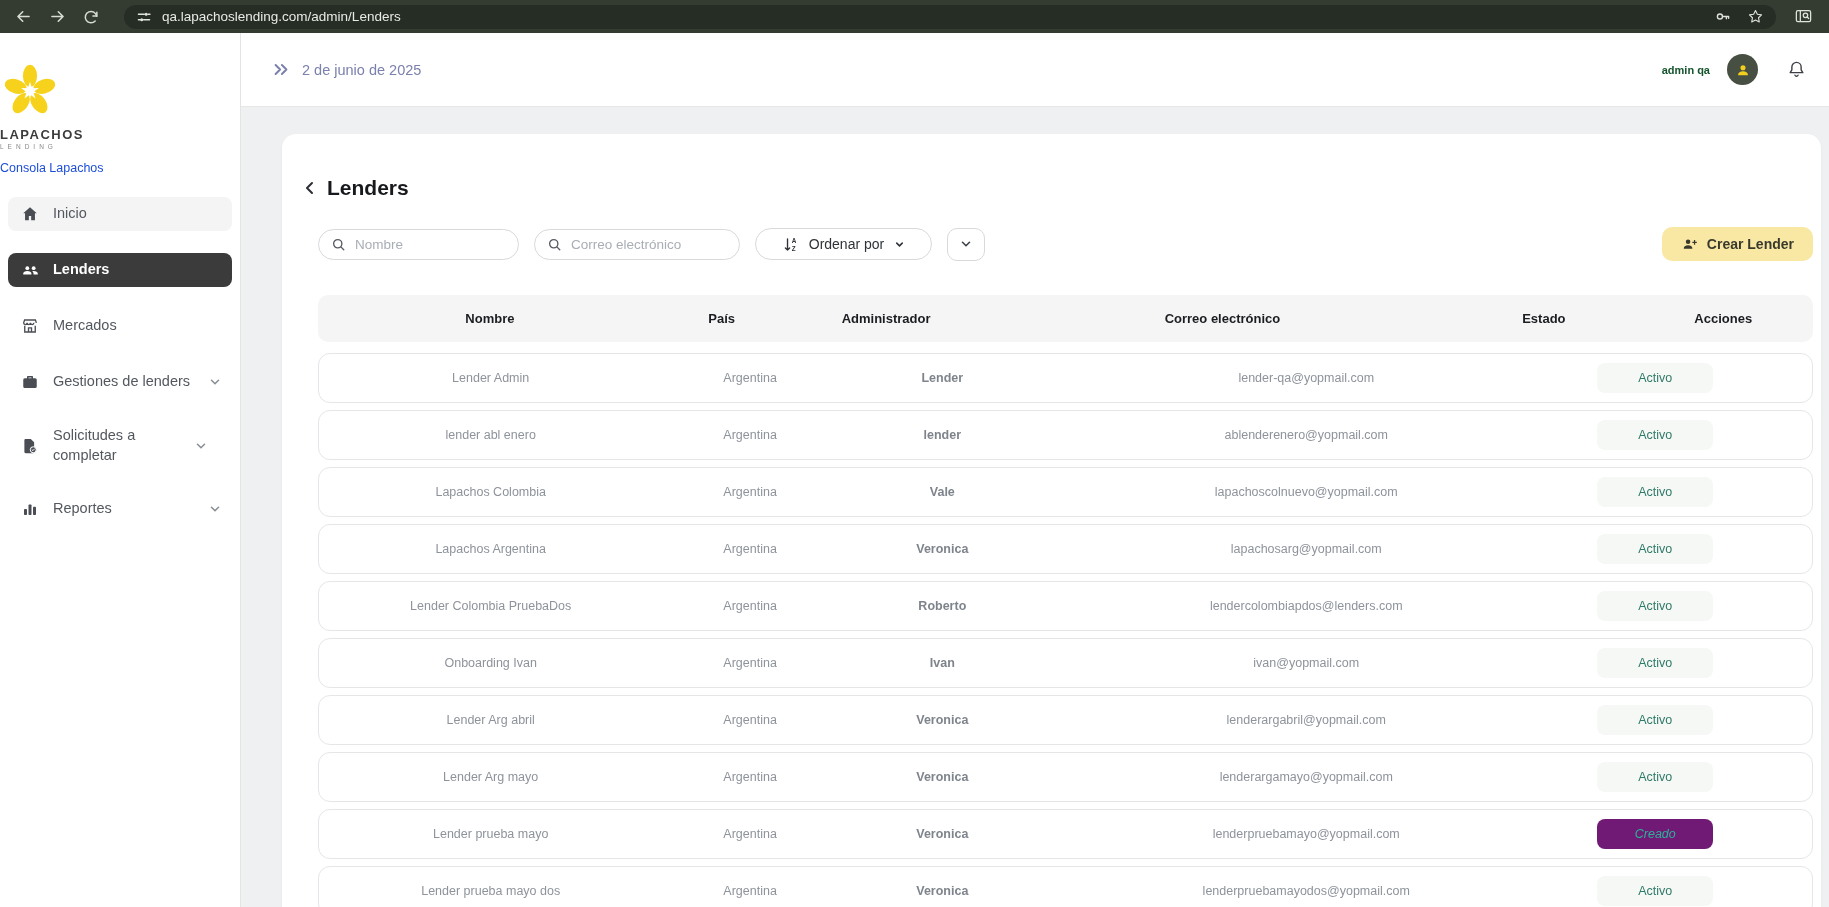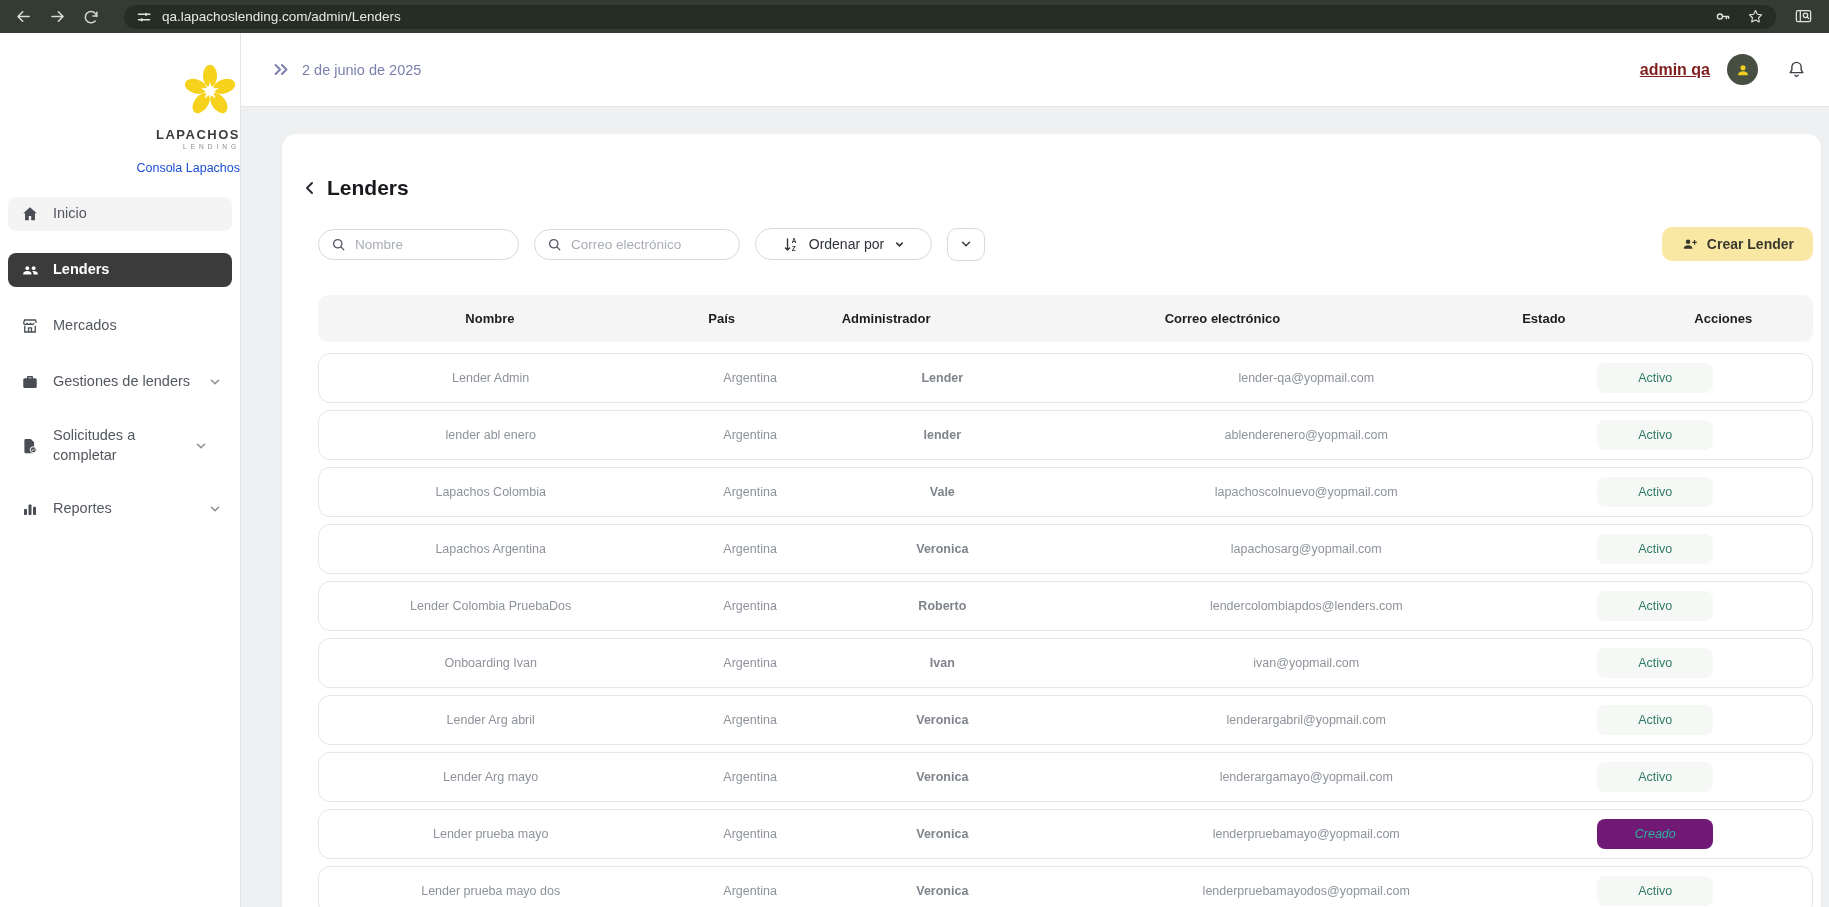--- a/index.html
+++ b/index.html
@@ -16,40 +16,40 @@
   .url-text { color:#e8eae5; font-size:13.5px; margin-left:10px; }
   .pill-right { margin-left:auto; display:flex; align-items:center; gap:16px; }
   .bar-right { display:flex; align-items:center; padding:0 4px 0 8px; }
 
   
   .app { position:absolute; top:33px; left:0; right:0; bottom:0; display:flex; }
   .sidebar { width:241px; background:#fff; border-right:1px solid #e4e4e4; padding-top:28px; flex:none; }
   .main { flex:1; display:flex; flex-direction:column; background:#eef0f2; min-width:0; }
 
   
-  .logo-block { text-align:right; }
+  .logo-block { text-align:left; }
   .logo-name { font-size:13px; font-weight:bold; letter-spacing:1.5px; color:#3c3c3c; margin-top:2px; }
   .logo-sub  { font-size:6.5px; letter-spacing:4px; color:#8a8a8a; margin-top:1px; }
   .console-label { font-size:12.5px; color:#1d4ed8; margin-top:11px; }
   .menu { margin-top:22px; padding:0 8px; }
   .side-item { display:flex; align-items:center; min-height:34px; border-radius:8px;
                padding:5px 10px 5px 12px; margin-bottom:22px; cursor:pointer;
                color:#53575e; font-size:14.5px; }
   .side-item .si-icon { width:20px; display:flex; justify-content:center; margin-right:13px; flex:none; }
   .side-item .si-label { line-height:1.35; }
   .side-item .si-chev { margin-left:auto; display:flex; }
   .side-item.is-hover { background:#f4f4f5; }
   .side-item.is-active { background:#3b3b3b; color:#fff; font-weight:bold; }
 
   
   .main-header { height:74px; background:#fff; border-bottom:1px solid #e7e7e7;
                  display:flex; align-items:center; padding:0 22px 0 31px; flex:none; }
   .date-group { display:flex; align-items:center; gap:12px; color:#7b80ac; font-size:14.5px; }
   .header-right { margin-left:auto; display:flex; align-items:center; }
-  .user-name { font-size:16px; font-weight:bold; color:#7f1d1d;text-decoration:underline; }
+  .user-name { font-size:11px; font-weight:bold; color:#14532d; }
   .avatar { width:31px; height:31px; border-radius:50%; background:#474e42;
             display:flex; align-items:center; justify-content:center; margin-left:17px; cursor:pointer; }
   .bell { margin-left:28px; display:flex; cursor:pointer; }
 
   
   .content { flex:1; padding:27px 8px 0 41px; min-height:0; }
   .card { background:#fff; border-radius:14px; box-shadow:0 1px 3px rgba(0,0,0,.05);
           height:900px; padding:42px 8px 0 20px; }
   .page-title-row { display:flex; align-items:center; gap:9px; }
   .back-btn { display:flex; cursor:pointer; }

